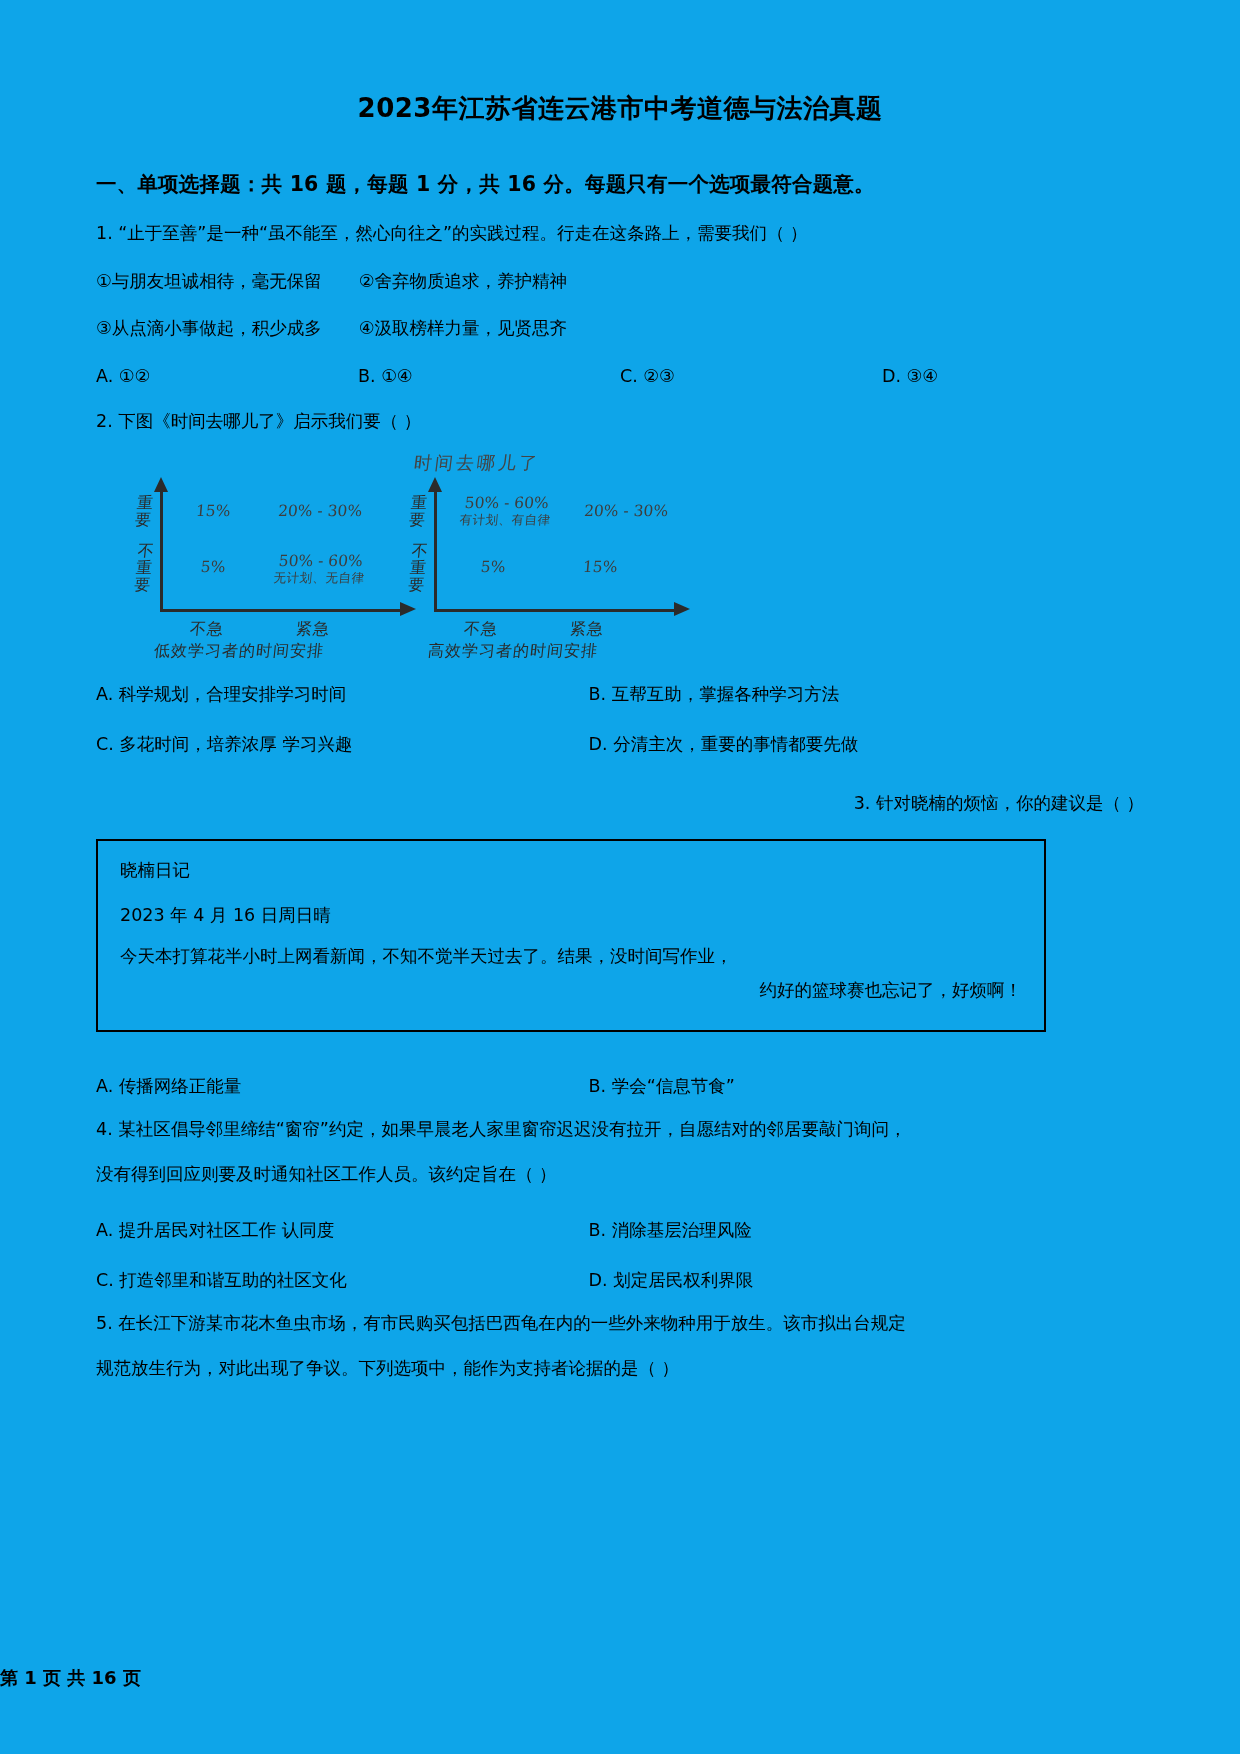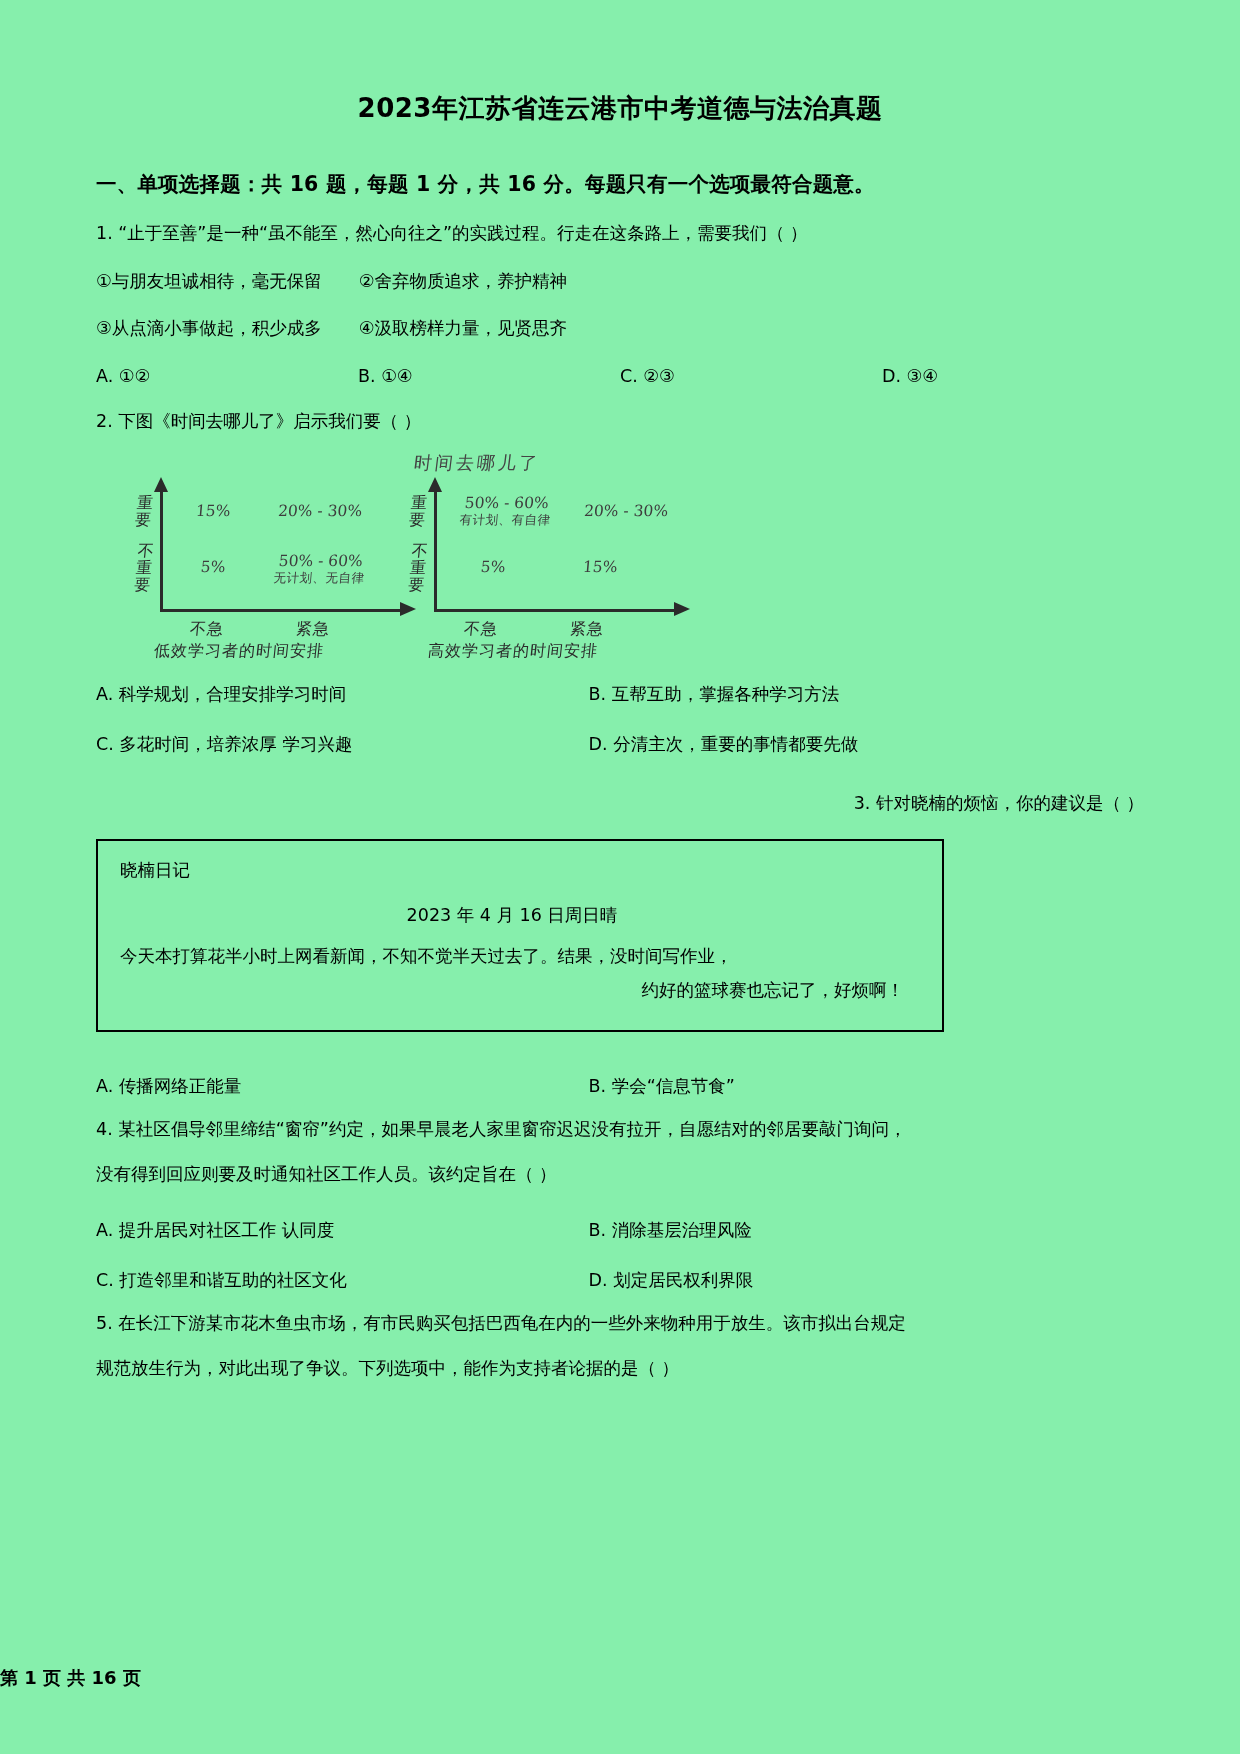--- a/index.html
+++ b/index.html
@@ -9,21 +9,21 @@
   }
   body {
     font-family: "DejaVu Sans", "Liberation Sans", sans-serif;
     color: #000000;
   }
   .page {
     position: relative;
     width: 1240px;
     height: 1754px;
     margin: 0 auto;
-    background: #86efac;
+    background: #0ea5e9;
     box-sizing: border-box;
     padding: 0;
     overflow: hidden;
   }
   .content {
     position: absolute;
     left: 96px;
     top: 0;
     width: 1048px;
   }
@@ -167,31 +167,31 @@
     font-size: 16px;
     color: #2b2b2b;
     transform: skewX(-6deg);
     letter-spacing: 1px;
   }
 
   
   .diary-box {
     border: 2px solid #000000;
     margin-top: 22px;
-    padding: 16px 38px 22px 22px;
-    width: 848px;
+    padding: 16px 22px 22px 22px;
+    width: 950px;
     box-sizing: border-box;
   }
   .diary-title {
     font-size: 17.5px;
     line-height: 1.5;
   }
   .diary-date {
     font-size: 17.5px;
-    text-align: center;
+    text-align: left;
     margin-top: 20px;
   }
   .diary-line {
     font-size: 17.5px;
     line-height: 1.95;
     margin-top: 12px;
   }
 
   .footer {
     position: absolute;

